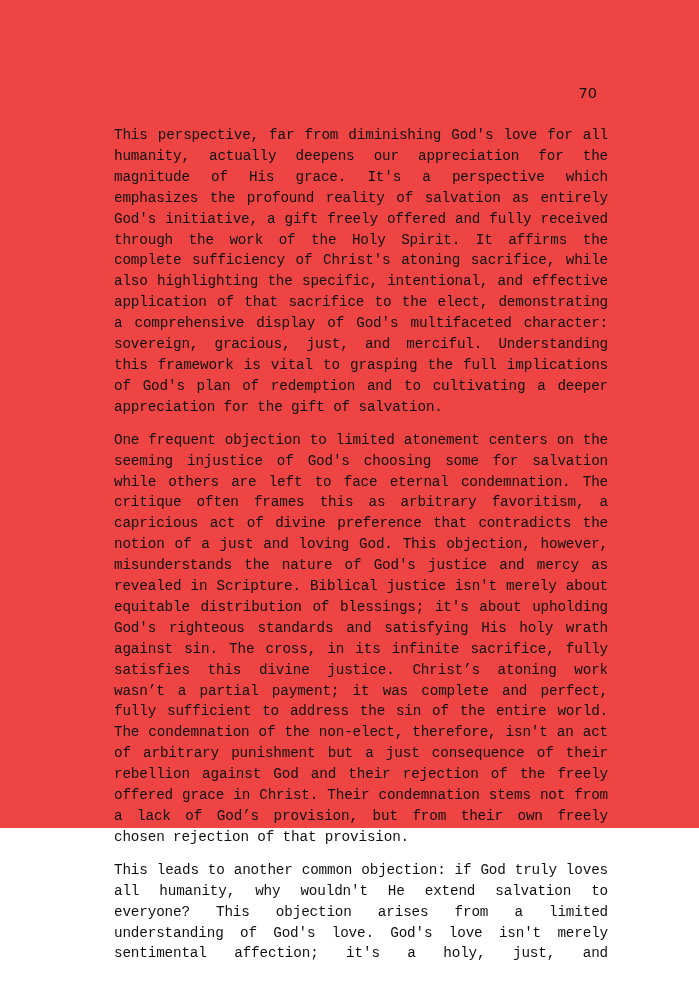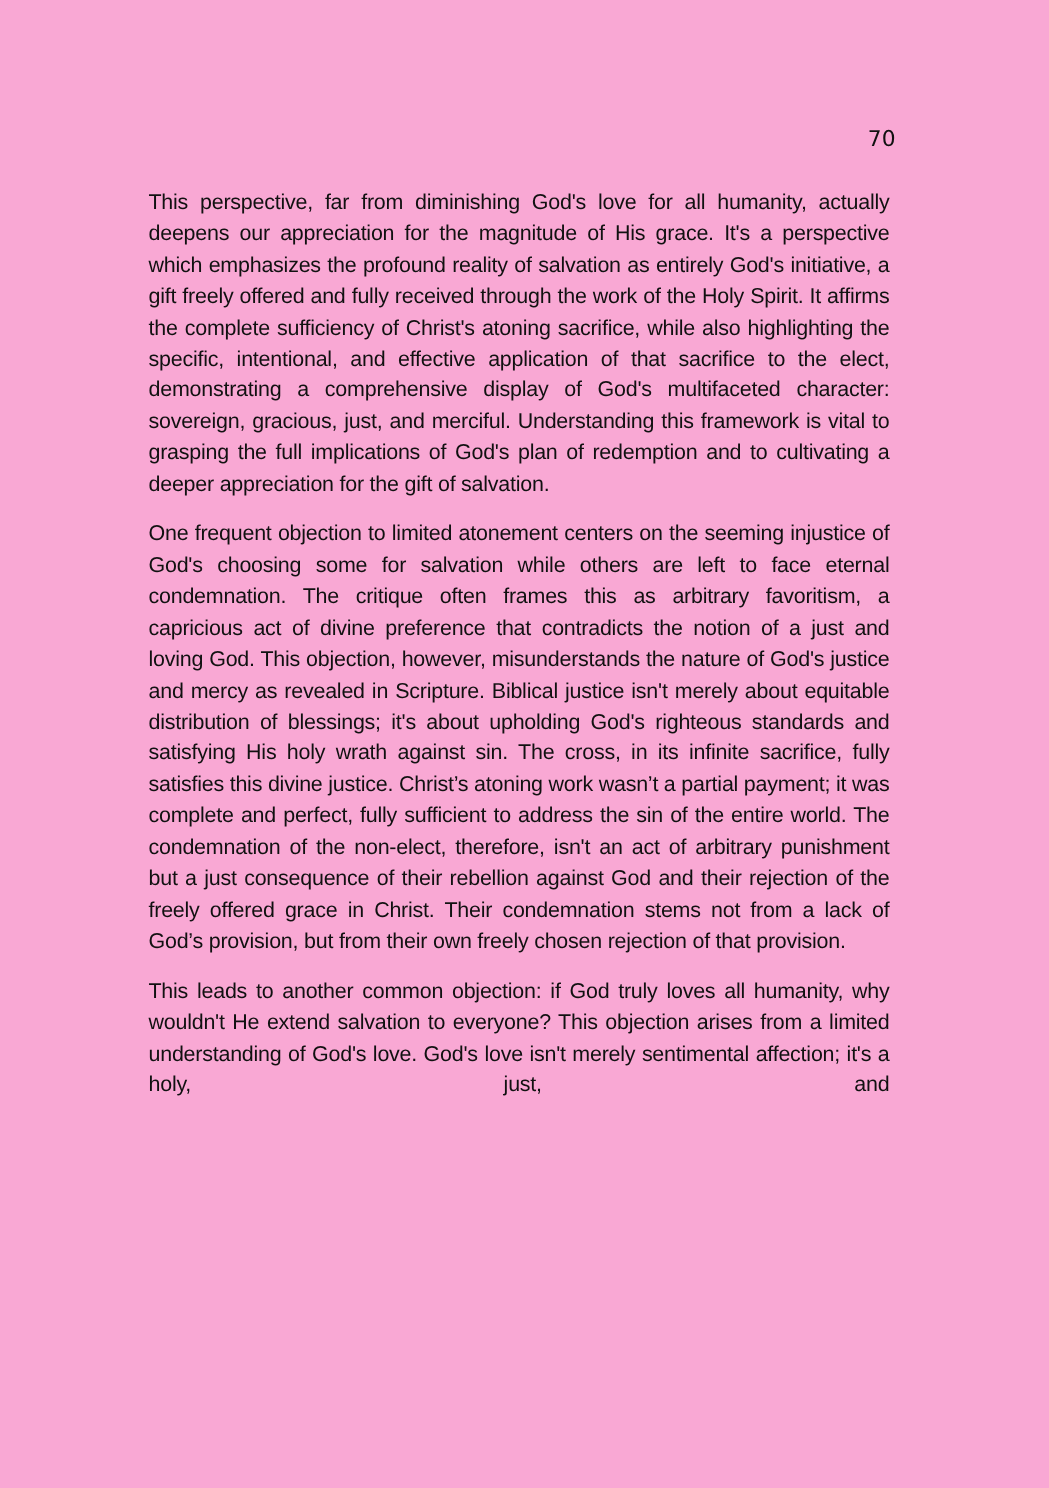--- a/index.html
+++ b/index.html
@@ -1,24 +1,24 @@
 <!DOCTYPE html>
 <html><head>
 <meta charset="utf-8">
 <style>
   html, body { margin: 0; padding: 0; background: #ffffff; }
   body { width: 699px; height: 992px; position: relative; overflow: hidden; }
-  .page { position: absolute; left: 0; top: 0; width: 699px; height: 992px; background: #f9a8d4; }
+  .page { position: absolute; left: 0; top: 0; width: 699px; height: 828px; background: #ef4444; }
   .page-number {
     position: absolute; top: 85px; right: 102px;
     font-family: "DejaVu Sans", sans-serif; font-size: 14.5px; color: #111;
   }
   .body-text {
-    position: absolute; left: 99px; top: 125px; width: 494px;
-    font-family: Liberation Sans, sans-serif; font-size: 14.3px; line-height: 20.9px;
+    position: absolute; left: 114px; top: 125px; width: 494px;
+    font-family: Liberation Mono, monospace; font-size: 14.3px; line-height: 20.9px;
     color: #111; letter-spacing: -0.15px;
   }
   .body-text p {
     margin: 0 0 12px 0; text-align: justify; text-align-last: left;
   }
 </style>
 </head>
 <body>
 
 <div class="page">

